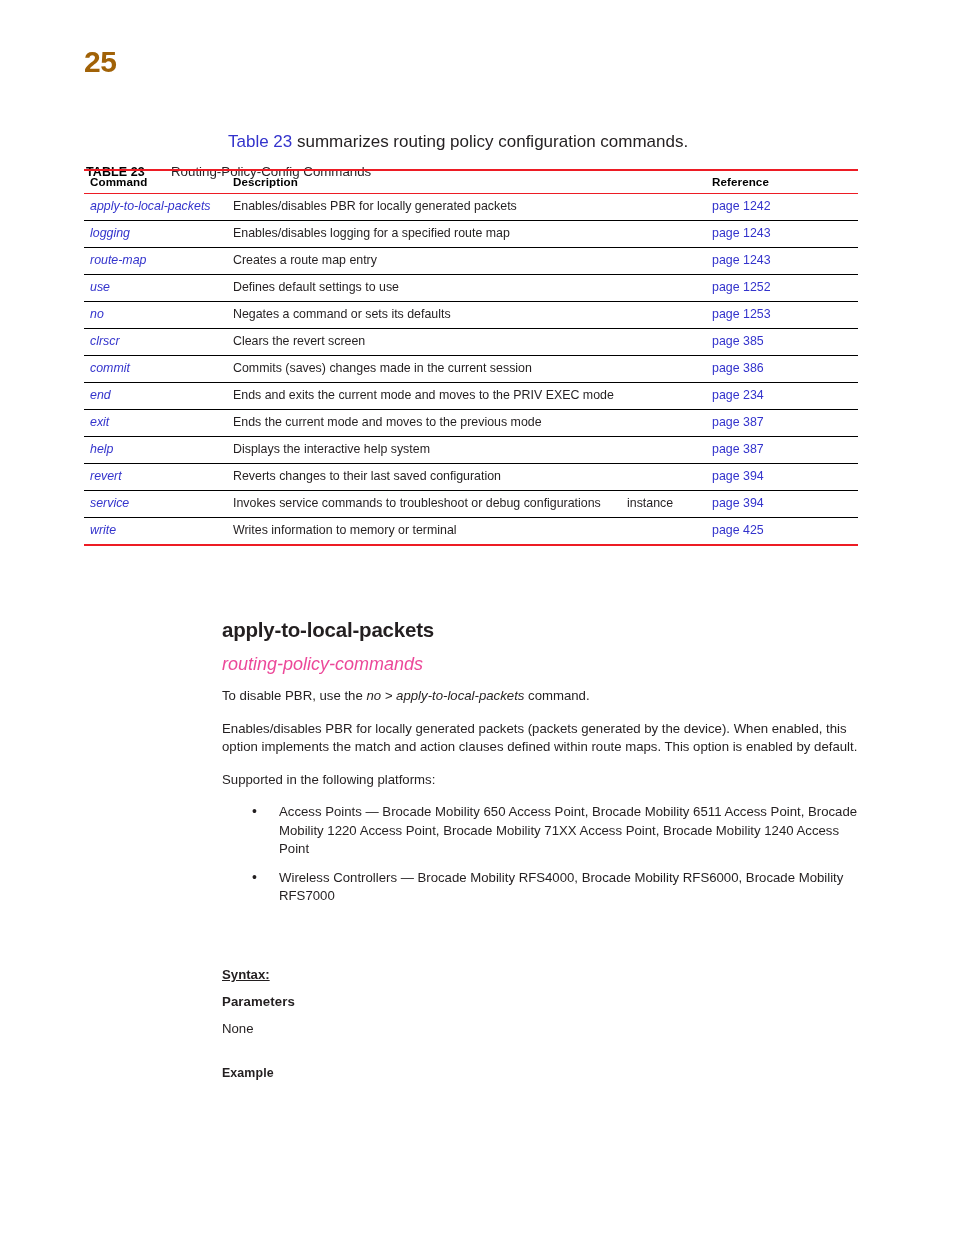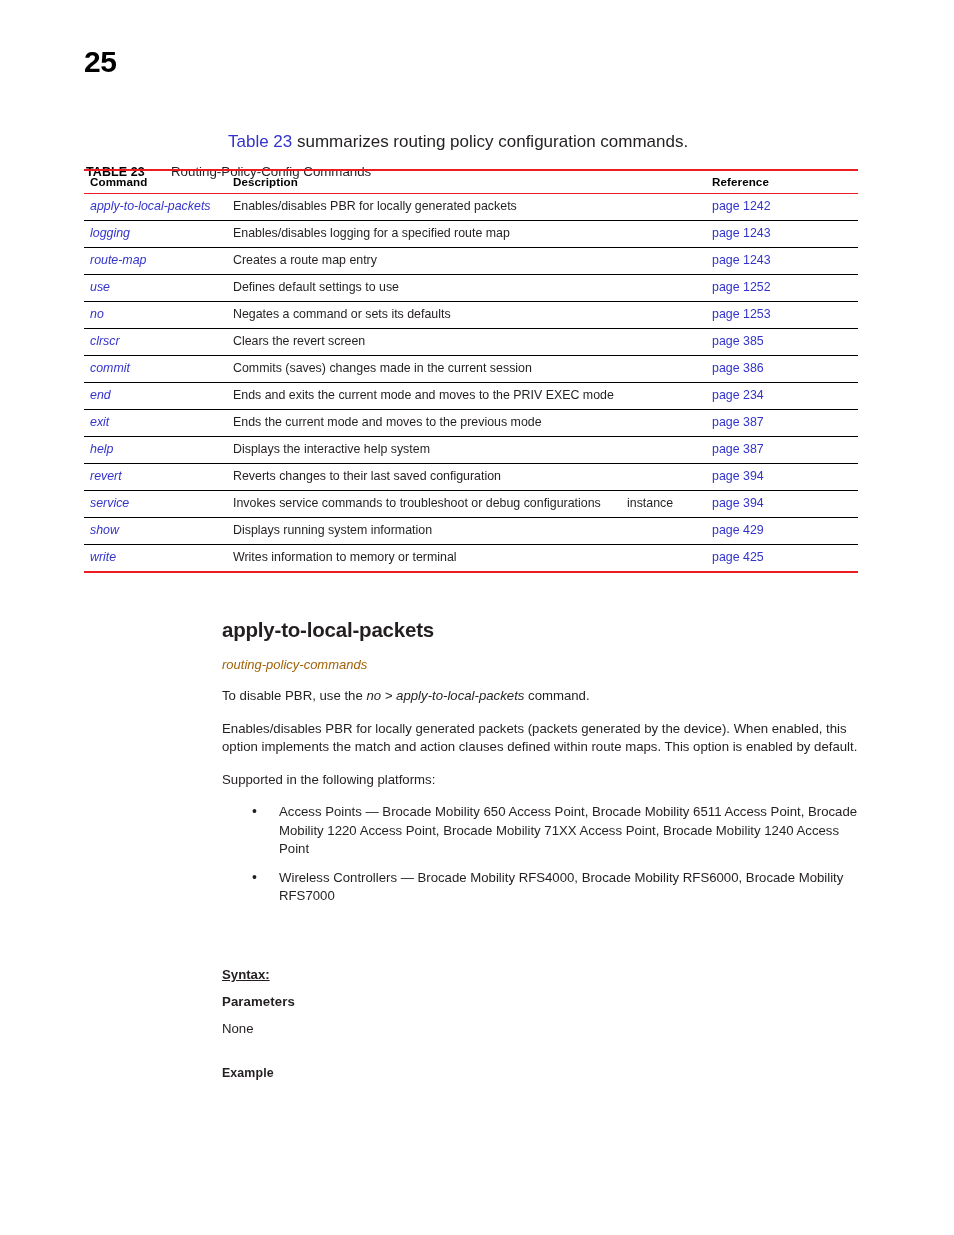--- a/index.html
+++ b/index.html
@@ -18,21 +18,21 @@
 
   
   .page-number {
     position: absolute;
     left: 84px;
     top: 44px;
     font-size: 30px;
     font-weight: bold;
     letter-spacing: -0.5px;
     line-height: 36px;
-    color: #000000;
+    color: #a16207;
   }
 
   
   .intro-line {
     position: absolute;
     left: 228px;
     top: 133px;
     font-size: 17px;
     line-height: 18px;
     color: #231f20;
@@ -122,23 +122,23 @@
   }
   .section-heading {
     font-size: 20.5px;
     font-weight: bold;
     letter-spacing: -0.2px;
     color: #231f20;
     margin: 0 0 14px 0;
     line-height: 24px;
   }
   .section-subtitle {
-    font-size: 13px;
+    font-size: 18px;
     font-style: italic;
-    color: #a16207;
+    color: #ec4899;
     margin: 0 0 14px 0;
     line-height: 17px;
   }
   .para {
     font-size: 13.2px;
     line-height: 18.5px;
     color: #231f20;
     margin: 0 0 14px 0;
   }
   .para .it { font-style: italic; }
@@ -303,26 +303,20 @@
         <td class="cell-extra"></td>
         <td class="cell-ref">page 394</td>
       </tr>
       <tr>
         <td class="cell-cmd">service</td>
         <td class="cell-desc">Invokes service commands to troubleshoot or debug configurations</td>
         <td class="cell-extra">instance</td>
         <td class="cell-ref">page 394</td>
       </tr>
       <tr>
-        <td class="cell-cmd">show</td>
-        <td class="cell-desc">Displays running system information</td>
-        <td class="cell-extra"></td>
-        <td class="cell-ref">page 429</td>
-      </tr>
-      <tr>
         <td class="cell-cmd">write</td>
         <td class="cell-desc">Writes information to memory or terminal</td>
         <td class="cell-extra"></td>
         <td class="cell-ref">page 425</td>
       </tr>
     </tbody>
 </table>
 
 <div class="section">
   <h1 class="section-heading">apply-to-local-packets</h1>

